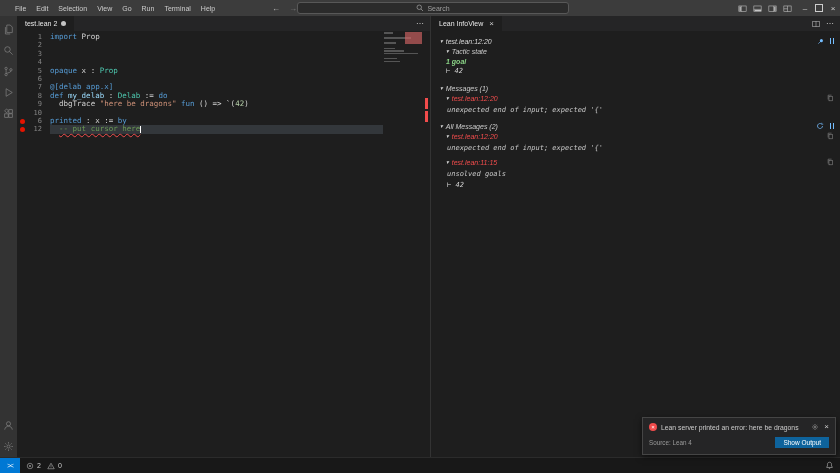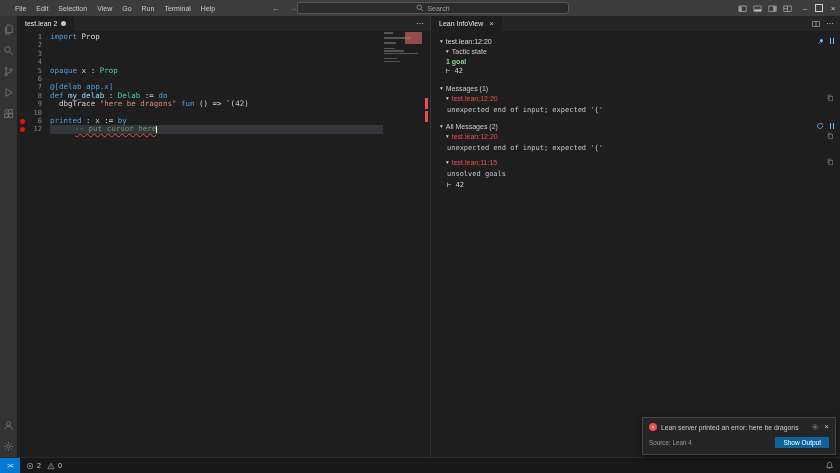--- a/index.html
+++ b/index.html
@@ -38,21 +38,21 @@
   .hl .ctext{background:#33373b;}
   .squiggle{text-decoration-line:underline;text-decoration-style:wavy;text-decoration-color:#f14c4c;text-decoration-thickness:1px;text-underline-offset:1.5px;}
   .cursor{display:inline-block;width:1px;height:7.5px;background:#ffffff;vertical-align:text-bottom;}
   .minimap{position:absolute;top:1px;right:8px;width:38px;height:70px;}
   .mm-line{height:1.5px;margin-bottom:1.1px;background:#555555;}
   .mm-dec{position:absolute;top:0;right:0;width:17px;height:12px;background:rgba(210,100,100,.65);}
   .ruler-mark{position:absolute;right:2px;width:3px;background:#f14c4c;}
 
   
   .panel-group{position:absolute;top:16px;left:430px;right:0;bottom:16px;background:#1e1e1e;border-left:1px solid #333333;box-sizing:border-box;}
-  .iv-body{position:absolute;top:15px;left:0;right:0;bottom:0;font-size:7px;color:#cccccc;padding-top:5px;box-sizing:border-box;overflow:hidden;}
+  .iv-body{position:absolute;top:15px;left:0;right:0;bottom:0;font-size:7px;color:#cccccc;padding-top:5px;box-sizing:border-box;overflow:hidden;font-style:italic;}
   .iv-row{position:relative;display:flex;align-items:center;height:10px;padding-left:9px;}
   .iv-row.l2{padding-left:15px;}
   .iv-caret{font-size:5.5px;color:#cfcfcf;margin-right:3px;}
   .iv-loc{color:#d7d7d7;}
   .iv-loc.err{color:#f14c4c;}
   .mono{font-family:"DejaVu Sans Mono",monospace;}
   .goal-count{color:#89d185;font-weight:bold;}
   .iv-goal{padding-left:16px;color:#d4d4d4;height:10px;display:flex;align-items:center;}
   .iv-msg{padding-left:16px;margin:3px 0 5px;color:#c8c8c8;}
   .row-icons{position:absolute;right:6px;top:0;height:10px;display:flex;align-items:center;gap:6px;}
@@ -212,21 +212,21 @@
           <div class="code-line"><span class="gutter"></span><span class="lnum">2</span><span class="ctext"></span></div>
           <div class="code-line"><span class="gutter"></span><span class="lnum">3</span></div>
           <div class="code-line"><span class="gutter"></span><span class="lnum">4</span><span class="ctext"></span></div>
           <div class="code-line"><span class="gutter"></span><span class="lnum">5</span><span class="ctext"><span style="color: rgb(86, 156, 214);">opaque</span><span style="color: rgb(212, 212, 212);"> x : </span><span style="color: rgb(78, 201, 176);">Prop</span></span></div>
           <div class="code-line"><span class="gutter"></span><span class="lnum">6</span><span class="ctext"></span></div>
           <div class="code-line"><span class="gutter"></span><span class="lnum">7</span><span class="ctext"><span style="color: rgb(86, 156, 214);">@[delab app.x]</span></span></div>
           <div class="code-line"><span class="gutter"></span><span class="lnum">8</span><span class="ctext"><span style="color: rgb(86, 156, 214);">def</span><span style="color: rgb(212, 212, 212);"> </span><span style="color: rgb(156, 220, 254);">my_delab</span><span style="color: rgb(212, 212, 212);"> : </span><span style="color: rgb(78, 201, 176);">Delab</span><span style="color: rgb(212, 212, 212);"> := </span><span style="color: rgb(86, 156, 214);">do</span></span></div>
           <div class="code-line"><span class="gutter"></span><span class="lnum">9</span><span class="ctext"><span style="color: rgb(212, 212, 212);">  dbgTrace </span><span style="color: rgb(206, 145, 120);">"here be dragons"</span><span style="color: rgb(212, 212, 212);"> </span><span style="color: rgb(86, 156, 214);">fun</span><span style="color: rgb(212, 212, 212);"> () =&gt; `(</span><span style="color: rgb(181, 206, 168);">42</span><span style="color: rgb(212, 212, 212);">)</span></span></div>
           <div class="code-line"><span class="gutter"></span><span class="lnum">10</span><span class="ctext"></span></div>
           <div class="code-line"><span class="gutter"><span class="err-dot"></span></span><span class="lnum">6</span><span class="ctext"><span style="color: rgb(86, 156, 214);">printed</span><span style="color: rgb(212, 212, 212);"> : x := </span><span class="squiggle" style="color: rgb(86, 156, 214);">by</span></span></div>
-          <div class="code-line hl"><span class="gutter"><span class="err-dot"></span></span><span class="lnum">12</span><span class="ctext"><span style="color: rgb(212, 212, 212);">  </span><span class="squiggle" style="color: rgb(106, 153, 85); margin-left: 16px;">-- put cursor here</span><span class="cursor"></span></span></div>
+          <div class="code-line hl"><span class="gutter"><span class="err-dot"></span></span><span class="lnum">12</span><span class="ctext"><span style="color: rgb(212, 212, 212);">  </span><span class="squiggle" style="color: rgb(106, 153, 85);">-- put cursor here</span><span class="cursor"></span></span></div>
         </div>
       <div class="minimap">
         <div>
             <div class="mm-line" style="width: 9px;"></div>
             <div class="mm-line" style="width: 0px;"></div>
             <div class="mm-line" style="width: 27px;"></div>
             <div class="mm-line" style="width: 0px;"></div>
             <div class="mm-line" style="width: 12px;"></div>
             <div class="mm-line" style="width: 0px;"></div>
             <div class="mm-line" style="width: 11px;"></div>

